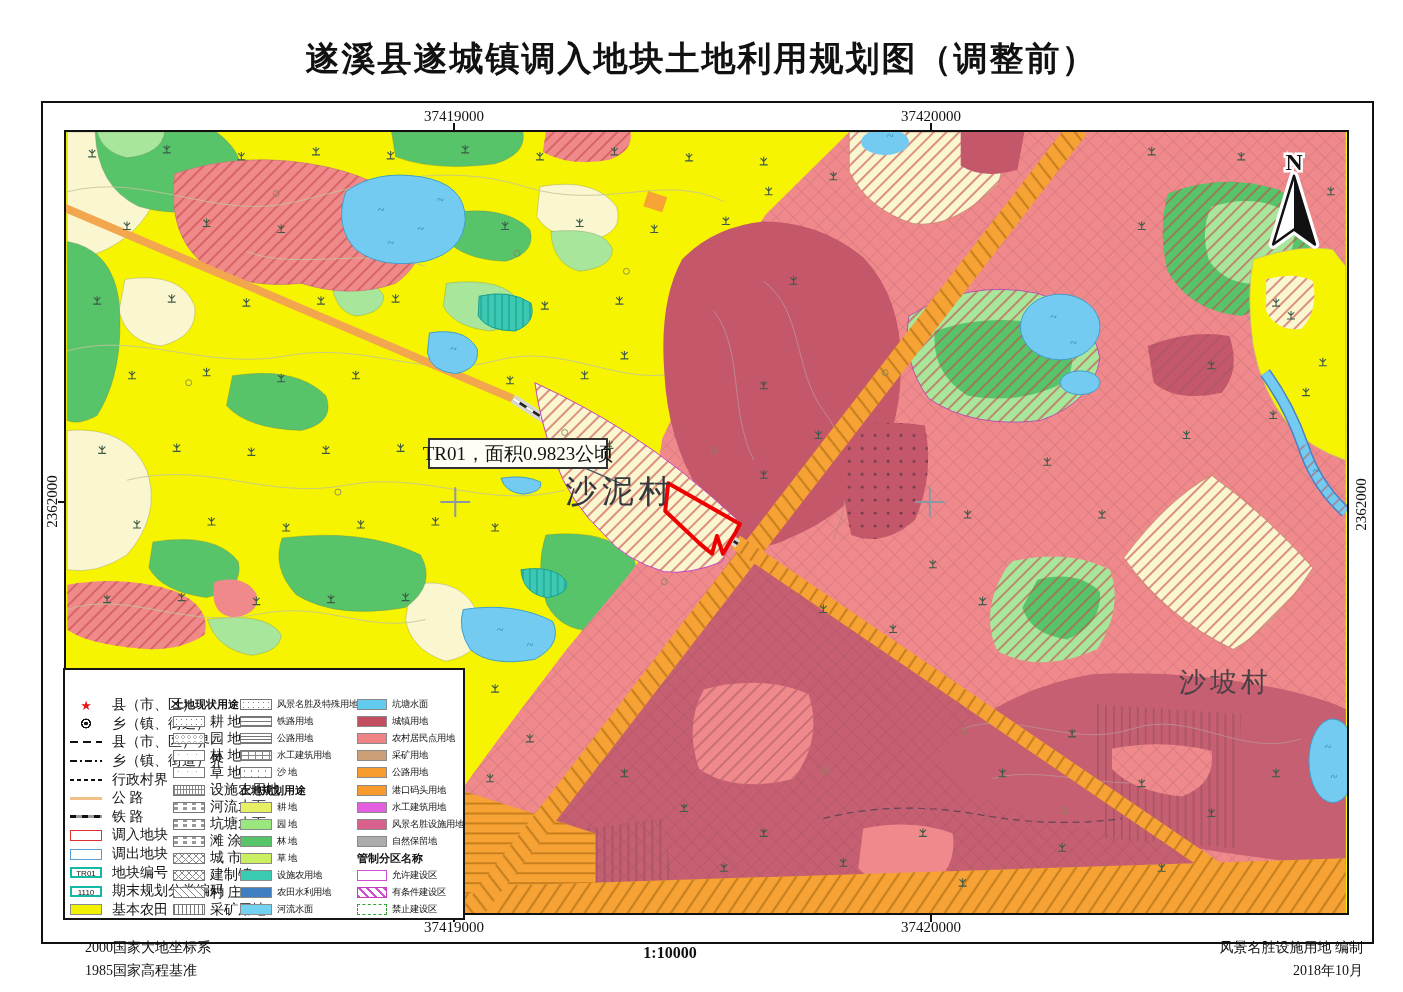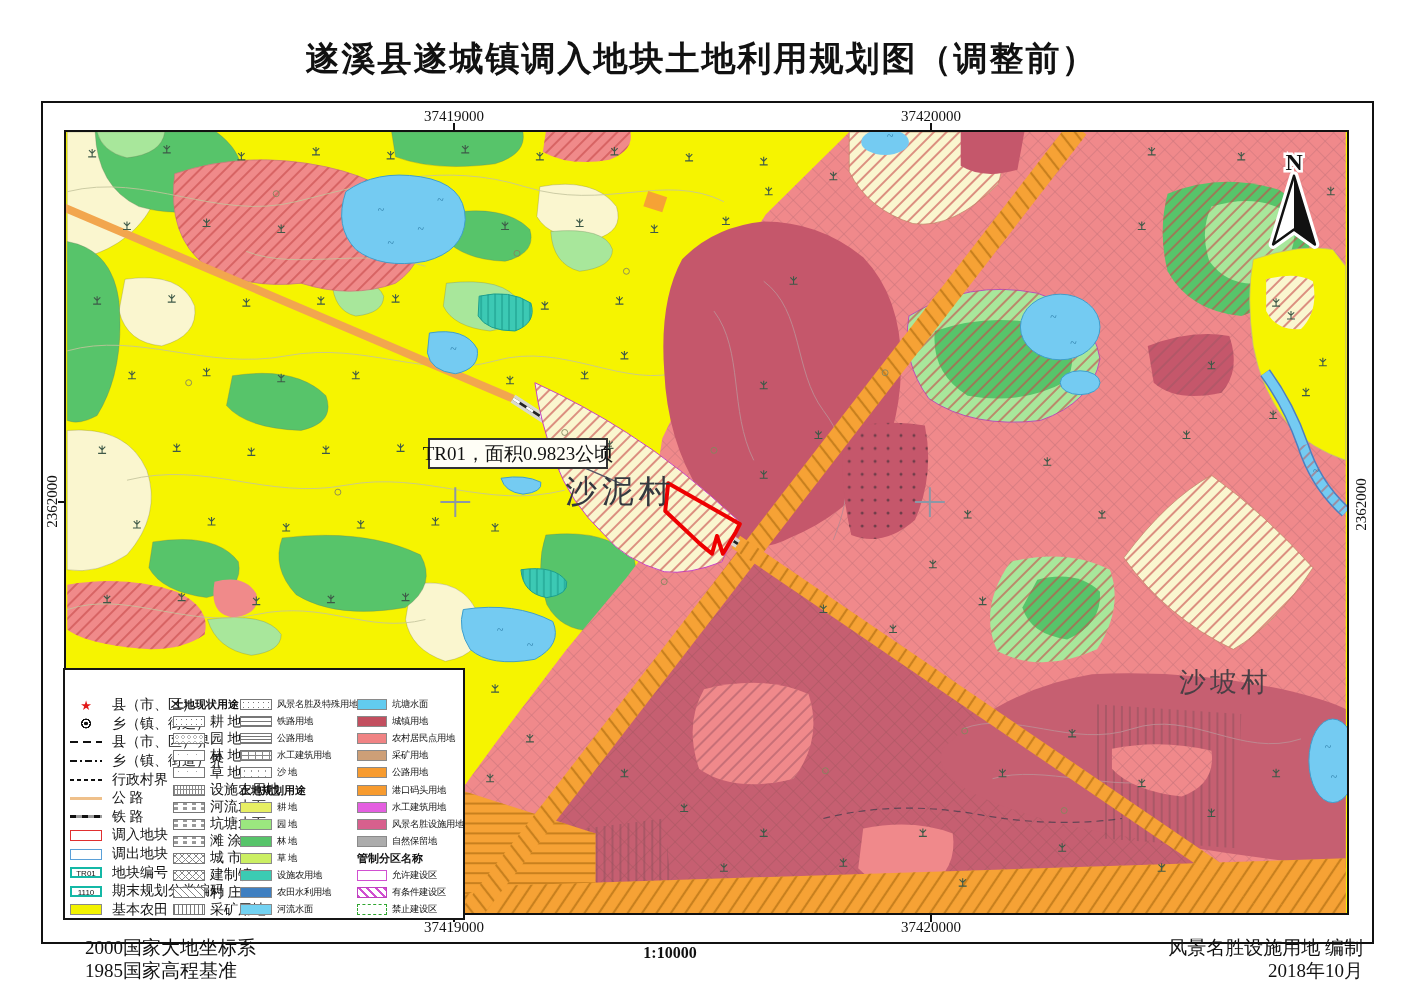--- a/index.html
+++ b/index.html
@@ -58,21 +58,21 @@
   .sym-pat-diag{border:1px solid #777;background-image:repeating-linear-gradient(45deg,#888 0 1px,transparent 1px 5px);}
   .sym-pat-vert{border:1px solid #777;background-image:repeating-linear-gradient(90deg,#777 0 1px,transparent 1px 4px);}
   .sym-pat-hlines{border:1px solid #777;background-image:repeating-linear-gradient(0deg,#777 0 1px,transparent 1px 4px);}
   .sym-pat-hlines2{border:1px solid #777;background-image:repeating-linear-gradient(0deg,#777 0 1px,transparent 1px 3px);}
   .sym-pat-brick{border:1px solid #777;background-image:repeating-linear-gradient(0deg,#888 0 1px,transparent 1px 4px),repeating-linear-gradient(90deg,#888 0 1px,transparent 1px 7px);}
   .sym-pat-dots2{border:1px solid #777;background-image:radial-gradient(circle,#999 0 0.8px,transparent 1px);background-size:7px 6px;}
   .sym-zone-allow{border:1.6px solid #D14FD1;}
   .sym-zone-cond{border:1px solid #C040C0;background:repeating-linear-gradient(45deg,#D14FD1 0 2px,#fff 2px 6px);}
   .sym-zone-forbid{border:1.6px dashed #2FA52F;}
   
-  .footer{font-size:19px;line-height:23px;}
+  .footer{font-size:14px;line-height:23px;}
   #footer-left{left:85px;top:936px;}
   #footer-scale{left:560px;top:944px;width:220px;text-align:center;font-size:16px;font-weight:700;font-family:"Liberation Serif",serif;}
   #footer-right{right:40px;top:936px;text-align:right;}
 </style>
 </head>
 <body>
 
 <div id="title" class="abs">遂溪县遂城镇调入地块土地利用规划图（调整前）</div>
 
 <div id="outer-frame" class="abs"></div>

